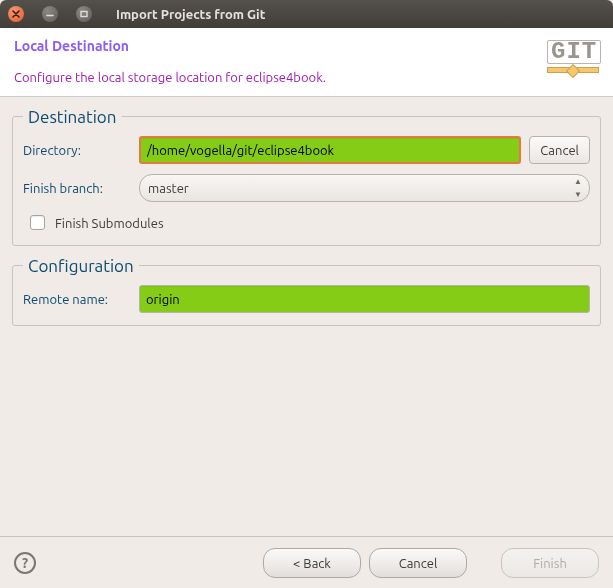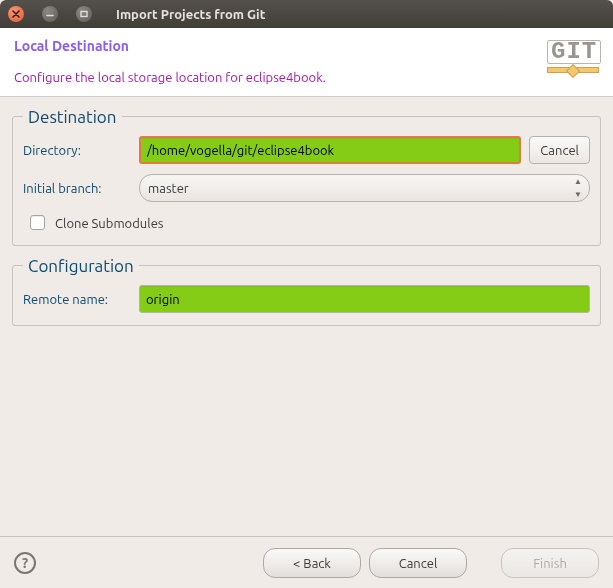--- a/index.html
+++ b/index.html
@@ -274,33 +274,33 @@
   <fieldset>
     <legend>Destination</legend>
 
     <div class="row">
       <span class="label">Directory:</span>
       <input type="text" class="dir-input" value="/home/vogella/git/eclipse4book" style="">
       <button class="btn">Cancel</button>
     </div>
 
     <div class="row">
-      <span class="label">Initial branch:</span>
+      <span class="label">Finish branch:</span>
       <div class="select">
         <span>master</span>
         <span class="spinner">
           <span>▲</span>
             <span>▼</span>
         </span>
       </div>
     </div>
 
     <div class="chk">
       <input type="checkbox" style="">
-      <span>Clone Submodules</span>
+      <span>Finish Submodules</span>
     </div>
   </fieldset>
 
   <fieldset>
     <legend>Configuration</legend>
     <div class="row">
       <span class="label">Remote name:</span>
       <input type="text" value="origin" style="">
     </div>
   </fieldset>

